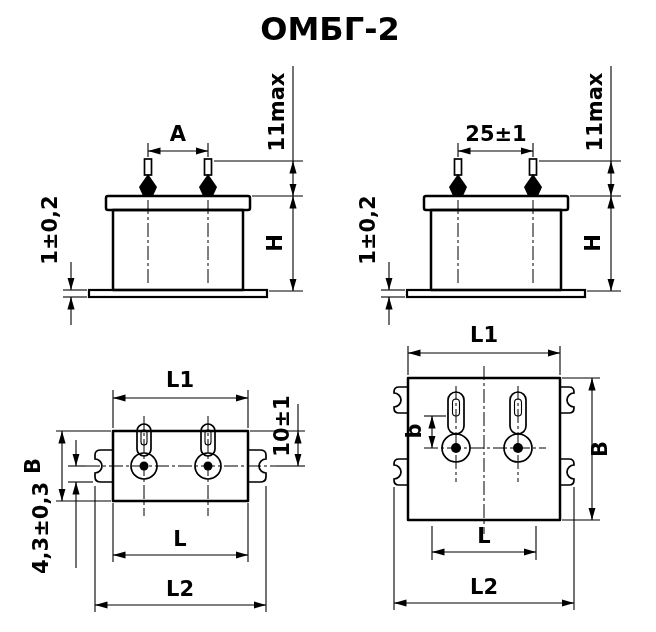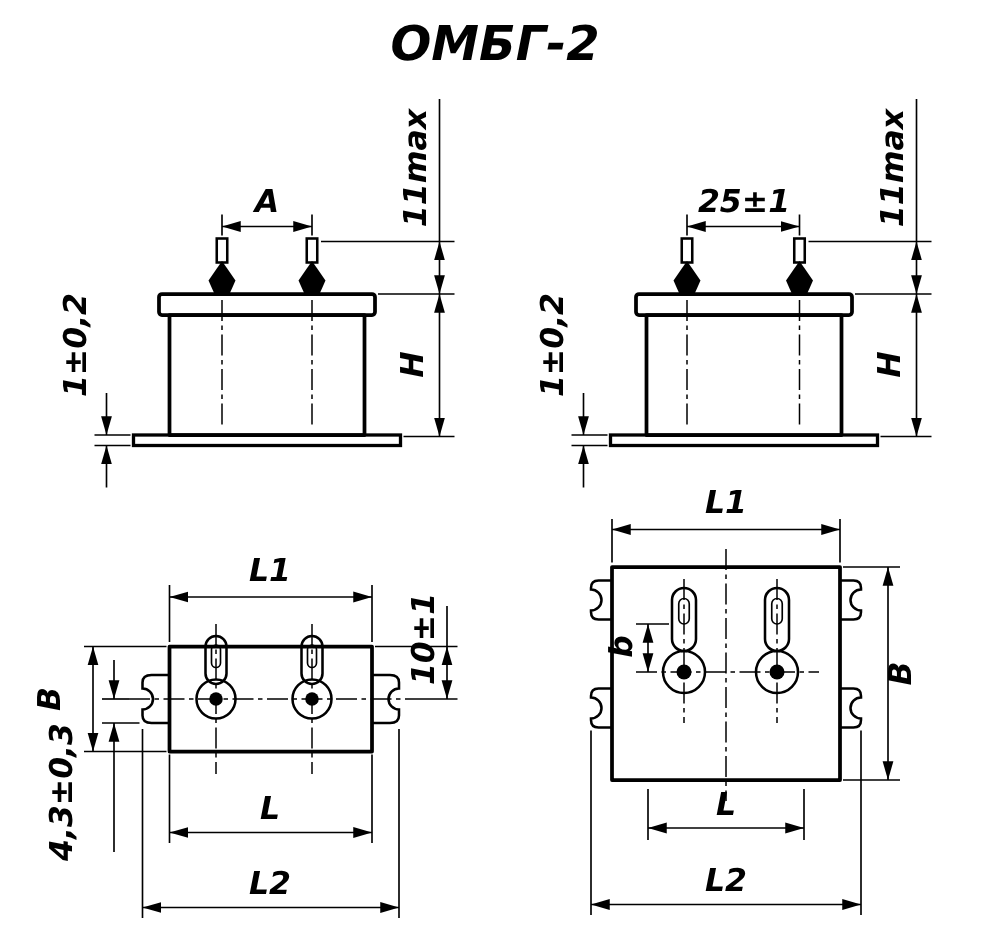--- a/index.html
+++ b/index.html
@@ -1,16 +1,16 @@
 <!DOCTYPE html>
 <html><head>
 <meta charset="utf-8">
 <style>
   html,body{margin:0;padding:0;background:#ffffff;}
-  .page{width:656px;height:632px;background:#ffffff;position:relative;overflow:hidden;font-style:italic;}
+  .page{width:656px;height:632px;background:#ffffff;position:relative;overflow:hidden;}
   svg{display:block;}
   .outline{fill:none;stroke:#000;stroke-width:2.5;stroke-linejoin:round;}
   .outline-md{fill:none;stroke:#000;stroke-width:2.2;}
   .outline-thin{fill:none;stroke:#000;stroke-width:1.7;}
   .solid{fill:#000;stroke:none;}
   .dim{stroke:#000;stroke-width:1.1;fill:none;}
   .ext{stroke:#000;stroke-width:1.1;fill:none;}
   .center{stroke:#000;stroke-width:1;fill:none;stroke-dasharray:14 3 3 3;}
   text{font-family:"DejaVu Sans","Liberation Sans",sans-serif;font-weight:700;
        font-size:21px;fill:#000;}

